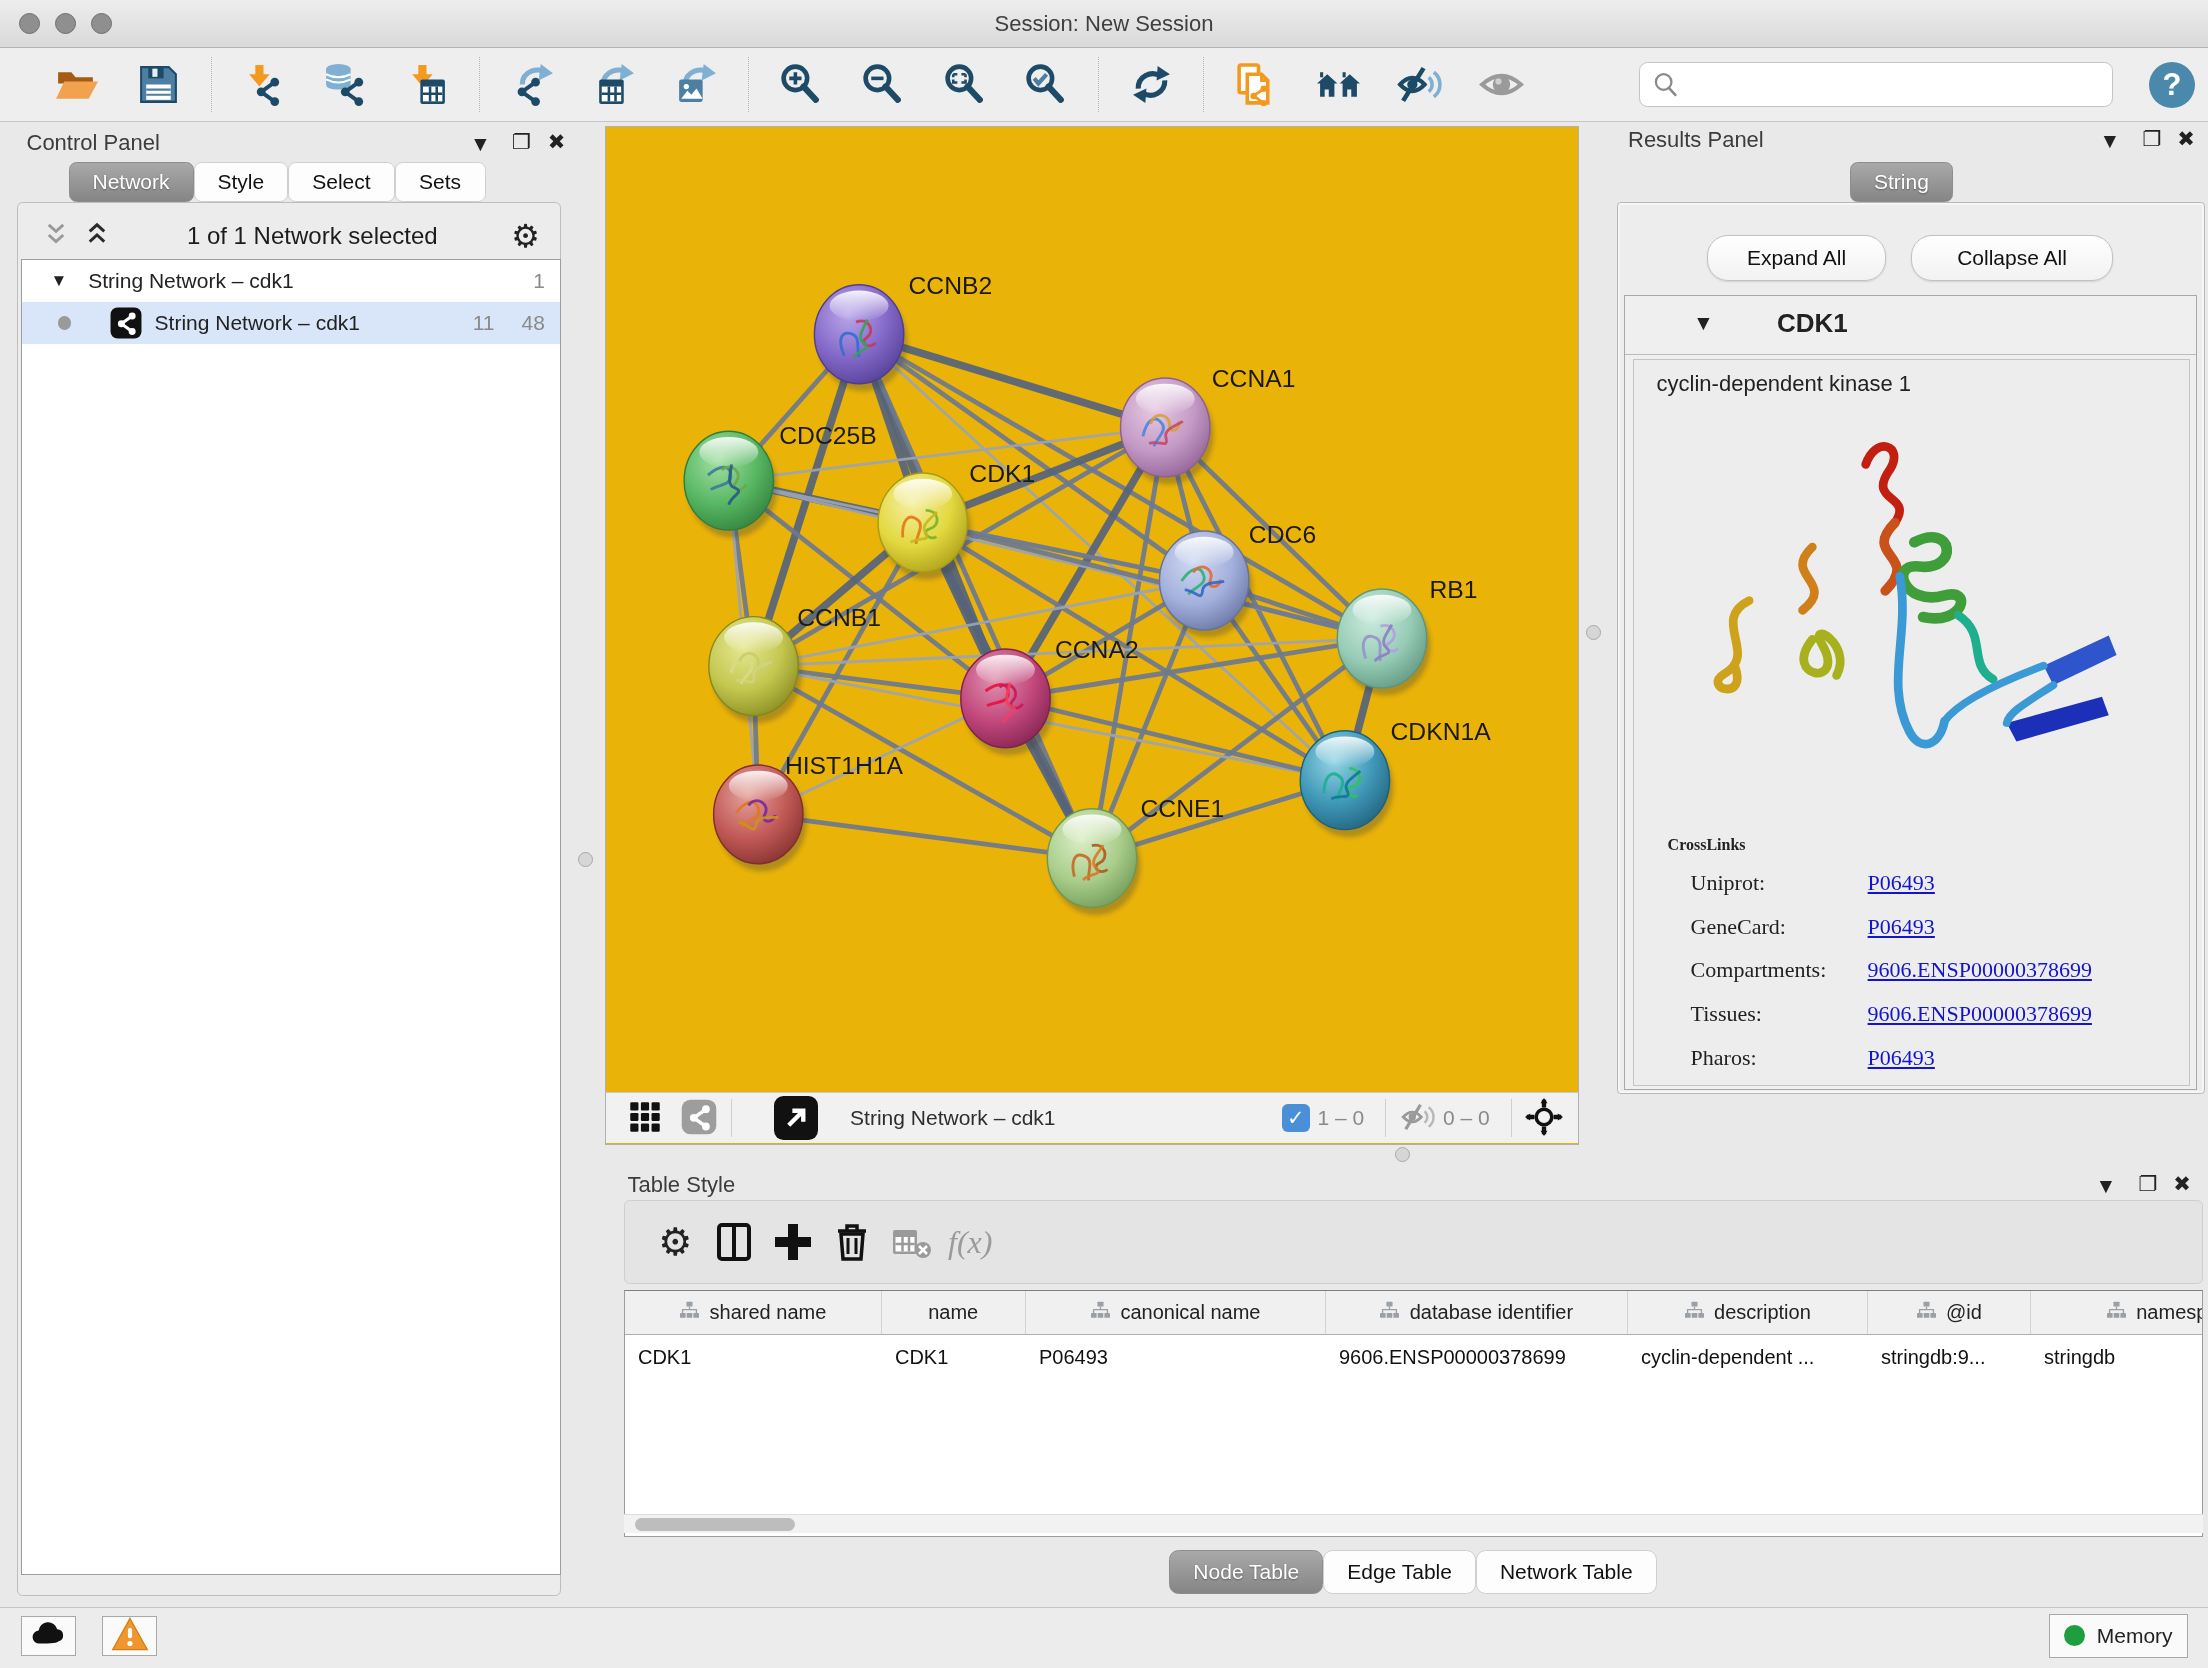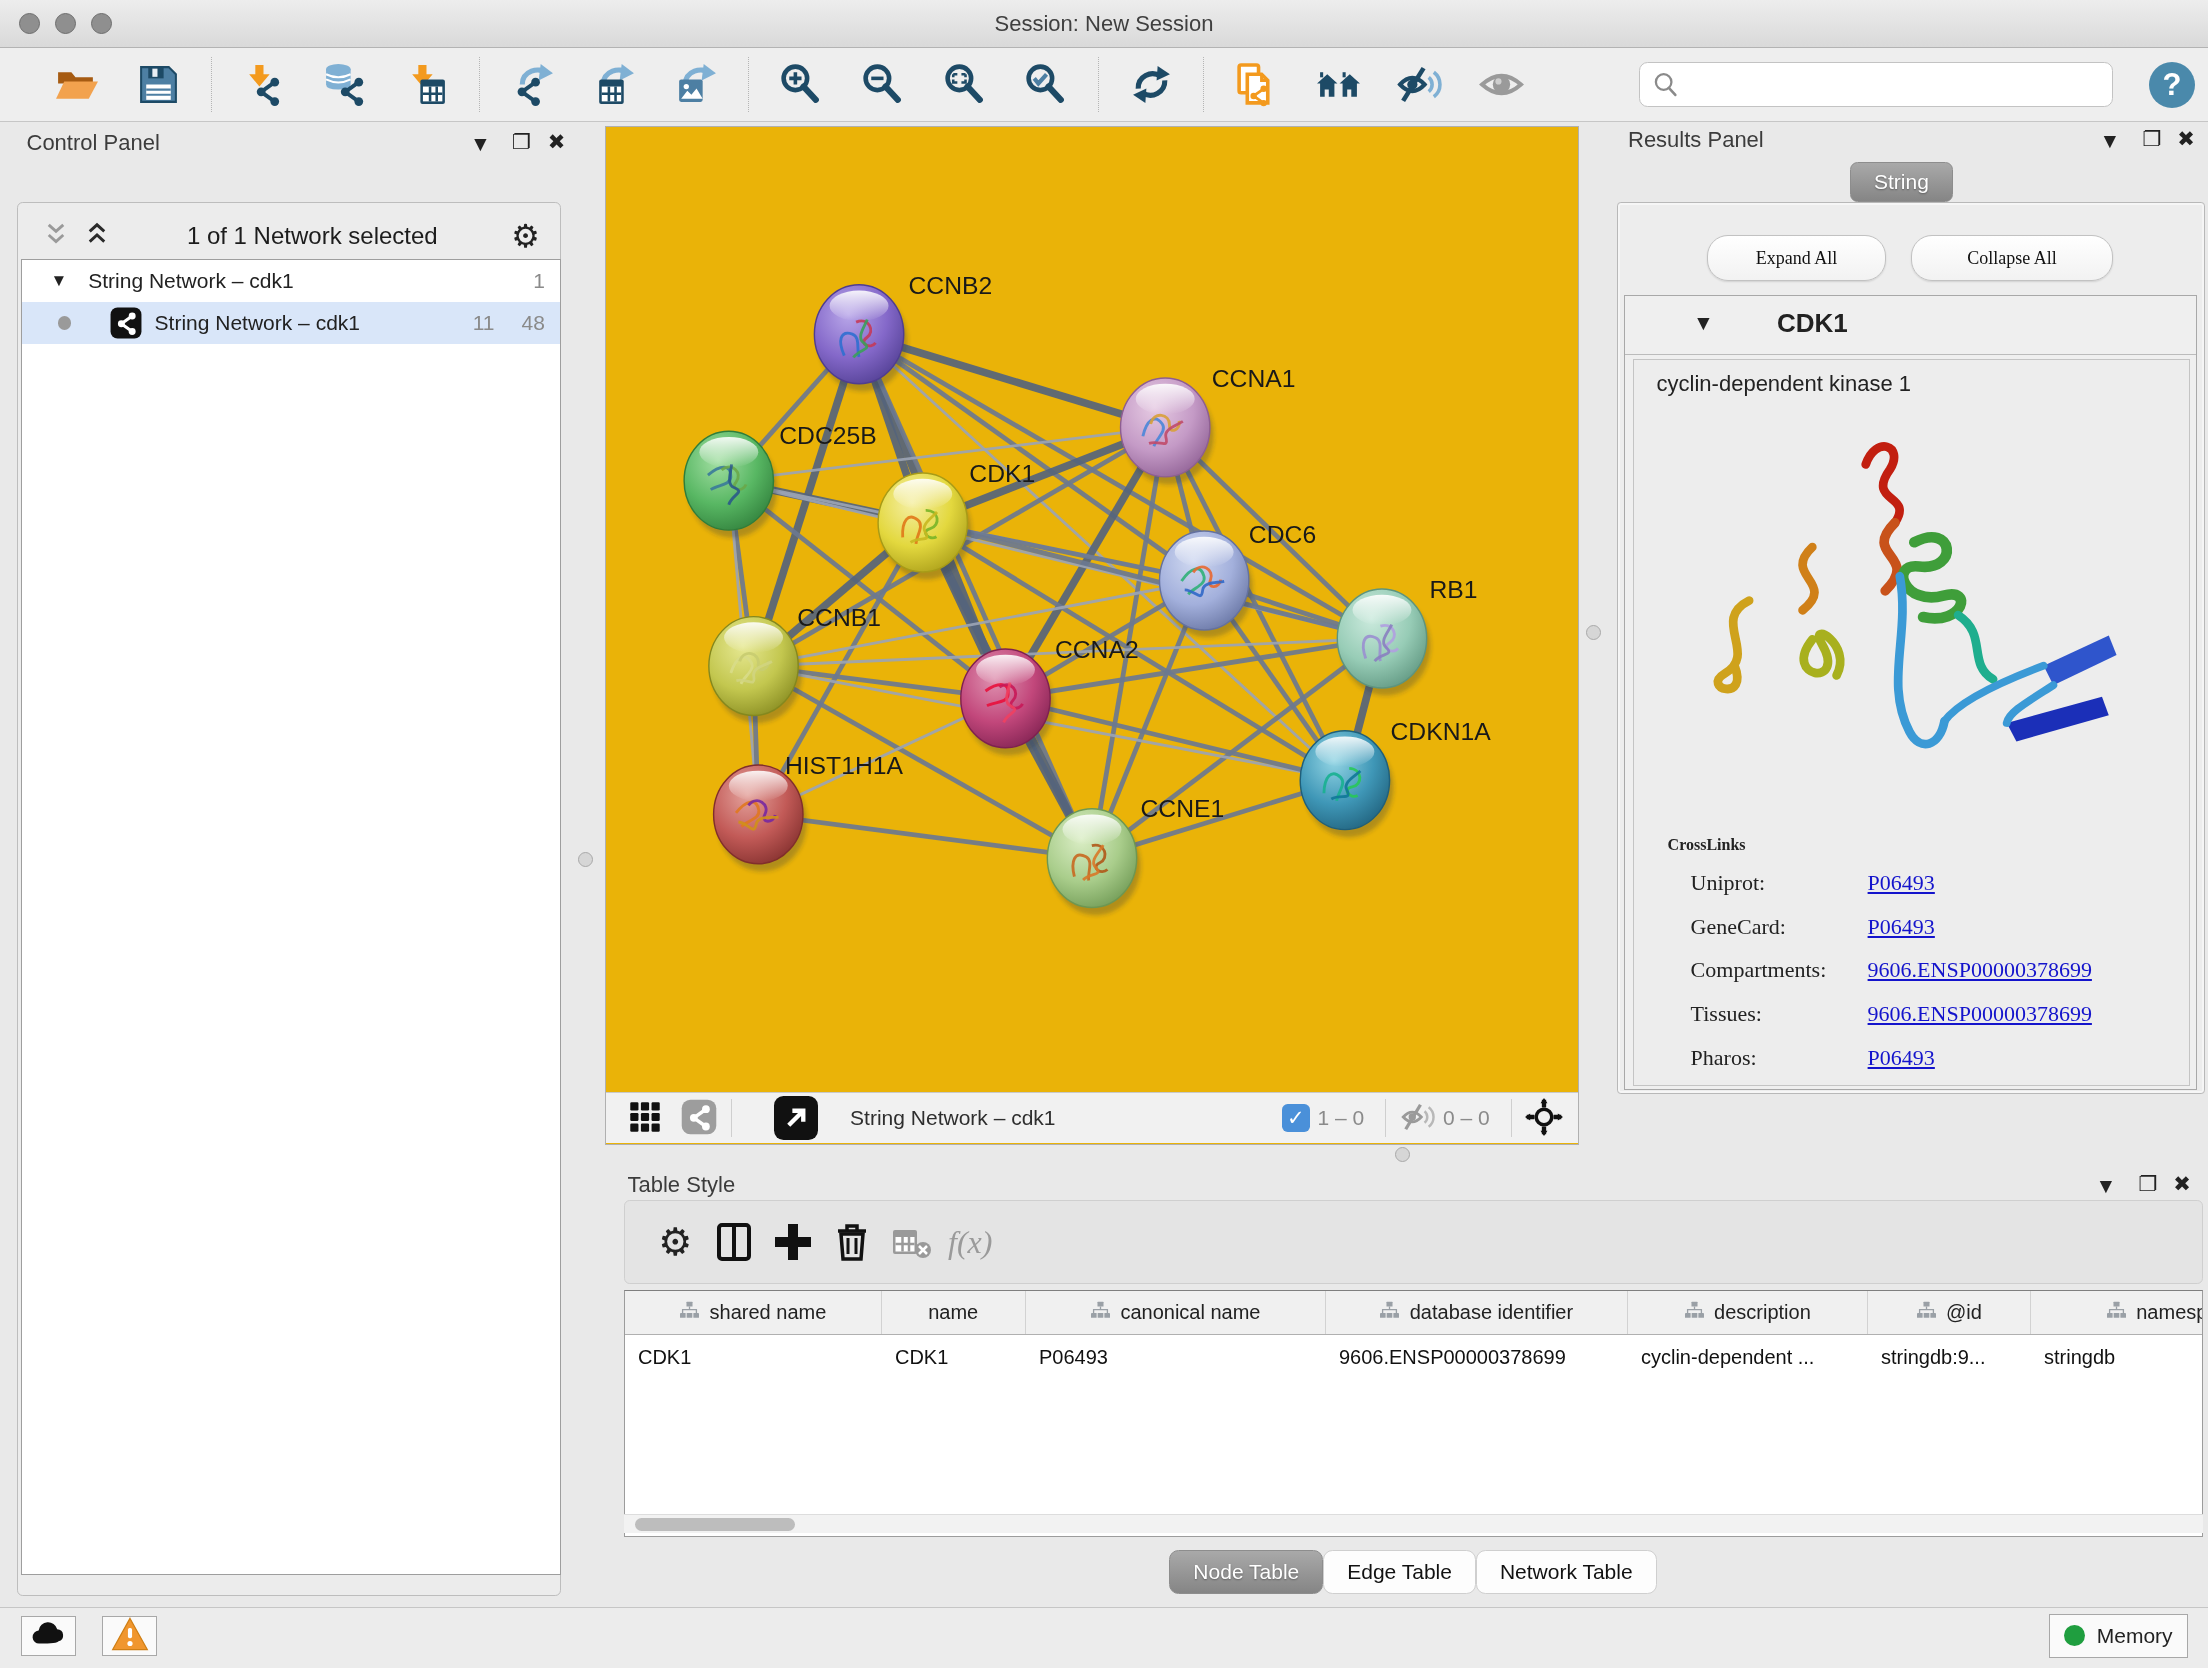--- a/index.html
+++ b/index.html
@@ -37,22 +37,22 @@
 
   
   .panel-title { font-size:22px; color:#3c3c3c; }
   .panel-ctl { font-size:21px; color:#222; width:32px; text-align:center; }
   .tab { height:40px; display:flex; align-items:center; justify-content:center;
     border:1px solid #cfcfcf; background:#fdfdfd; border-radius:7.6px;
     font-size:21px; color:#111; padding:0 23px; }
   .tab.active { background:linear-gradient(#a9a9a9,#858585); color:#fff;
     border-color:#8d8d8d; text-shadow:0 1px 1.9px rgba(0,0,0,.35); }
   .round-btn { background:linear-gradient(#ffffff,#f2f2f2); border:1px solid #c2c2c2;
-    border-radius:21px; font-size:18px; color:#111; display:flex;
-    align-items:center; justify-content:center; box-shadow:0 1px 1.9px rgba(0,0,0,.12);font-family:Liberation Serif, serif; }
+    border-radius:21px; font-size:21px; color:#111; display:flex;
+    align-items:center; justify-content:center; box-shadow:0 1px 1.9px rgba(0,0,0,.12); }
 
   
   #control-panel { position:absolute; left:9.5px; top:122px; width:554px; height:1486px; }
   #cp-card { position:absolute; left:7.6px; top:80px; width:544px; height:1394px;
     background:#ececec; border:1px solid #bdbdbd; border-radius:5.7px; }
   #cp-subbar { position:absolute; left:11.4px; top:91px; width:536px; height:46px;
     display:flex; align-items:center; }
   #cp-status { flex:1; text-align:center; font-size:24px; color:#1c1c1c; }
   #cp-tree { position:absolute; left:11.4px; top:137px; width:540px; height:1316px;
     background:#fff; border:1px solid #9e9e9e; overflow:hidden; }
@@ -310,20 +310,26 @@
     <input id="search-input" placeholder="" style="">
   </div>
   <button id="help-btn">?</button>
 </div>
 
 <div id="control-panel">
   <span class="panel-title abs" style="left:17px;top:7.6px">Control Panel</span>
   <span class="panel-ctl abs" style="left:455px;top:9.5px">▼</span>
   <span class="panel-ctl abs" style="left:496px;top:7.6px">❐</span>
   <span class="panel-ctl abs" style="left:531px;top:7.6px;font-weight:bold">✖</span>
+  <div id="cp-tabs" class="abs" style="left:59px;top:40px;display:flex">
+      <div class="tab active" style="min-width: 91px;">Network</div>
+      <div class="tab" style="min-width: 91px;">Style</div>
+      <div class="tab" style="min-width: 91px;">Select</div>
+      <div class="tab" style="min-width: 91px;">Sets</div>
+    </div>
   <div id="cp-card"></div>
   <div id="cp-subbar">
     <span style="margin-left:19px"><svg viewBox="0 0 44 44" width="32" height="32">
           <path d="M12,8 l10,9 10,-9 M12,22 l10,9 10,-9" fill="none" stroke="#9a9a9a" stroke-width="4"></path>
         </svg></span>
     <span style="margin-left:9.5px"><svg viewBox="0 0 44 44" width="32" height="32">
           <path d="M12,17 l10,-9 10,9 M12,31 l10,-9 10,9" fill="none" stroke="#2a2a2a" stroke-width="4"></path>
         </svg></span>
     <span id="cp-status">1 of 1 Network selected</span>
     <span style="font-size:32px;margin-right:17px;font-family:'DejaVu Sans',sans-serif">⚙</span>

